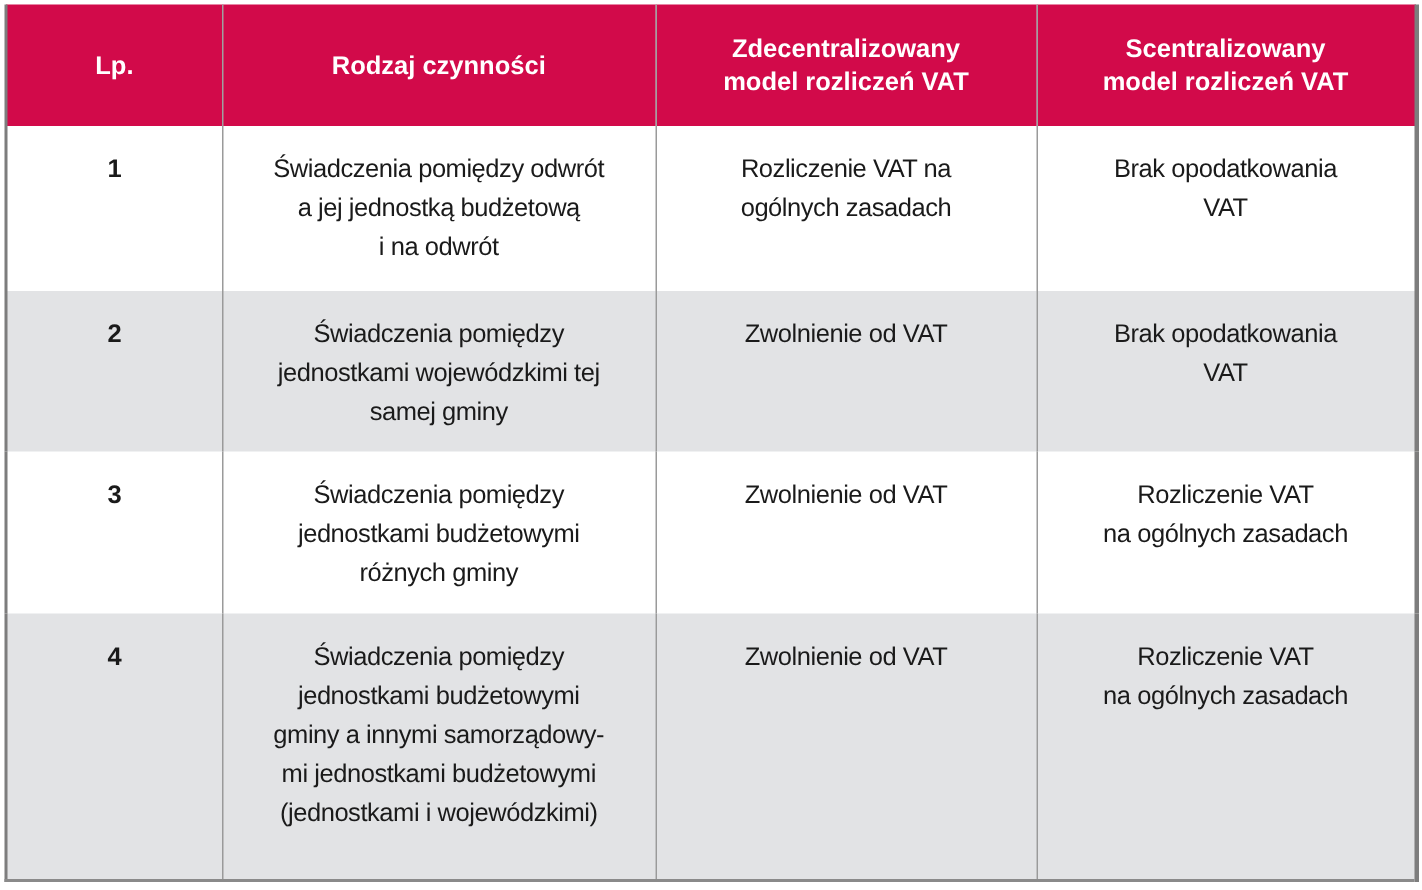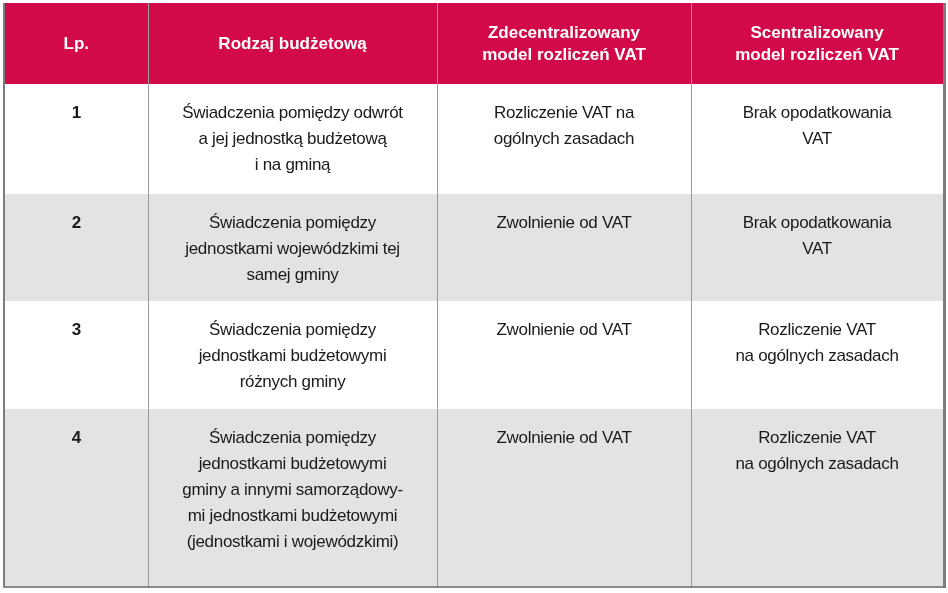--- a/index.html
+++ b/index.html
@@ -28,38 +28,38 @@
 <table class="tbl">
   <colgroup>
     <col style="width:144px">
     <col style="width:289px">
     <col style="width:254px">
     <col style="width:253px">
   </colgroup>
   <thead>
     <tr>
       <th>Lp.</th>
-      <th>Rodzaj budżetową</th>
+      <th>Rodzaj czynności</th>
       <th>
         <span class="line">Zdecentralizowany</span>
         <span class="line">model rozliczeń VAT</span>
       </th>
       <th>
         <span class="line">Scentralizowany</span>
         <span class="line">model rozliczeń VAT</span>
       </th>
     </tr>
   </thead>
   <tbody>
     <tr class="r1">
       <td>1</td>
       <td>
         <span class="line">Świadczenia pomiędzy odwrót</span>
         <span class="line">a jej jednostką budżetową</span>
-        <span class="line">i na gminą</span>
+        <span class="line">i na odwrót</span>
       </td>
       <td>
         <span class="line">Rozliczenie VAT na</span>
         <span class="line">ogólnych zasadach</span>
       </td>
       <td>
         <span class="line">Brak opodatkowania</span>
         <span class="line">VAT</span>
       </td>
     </tr>

